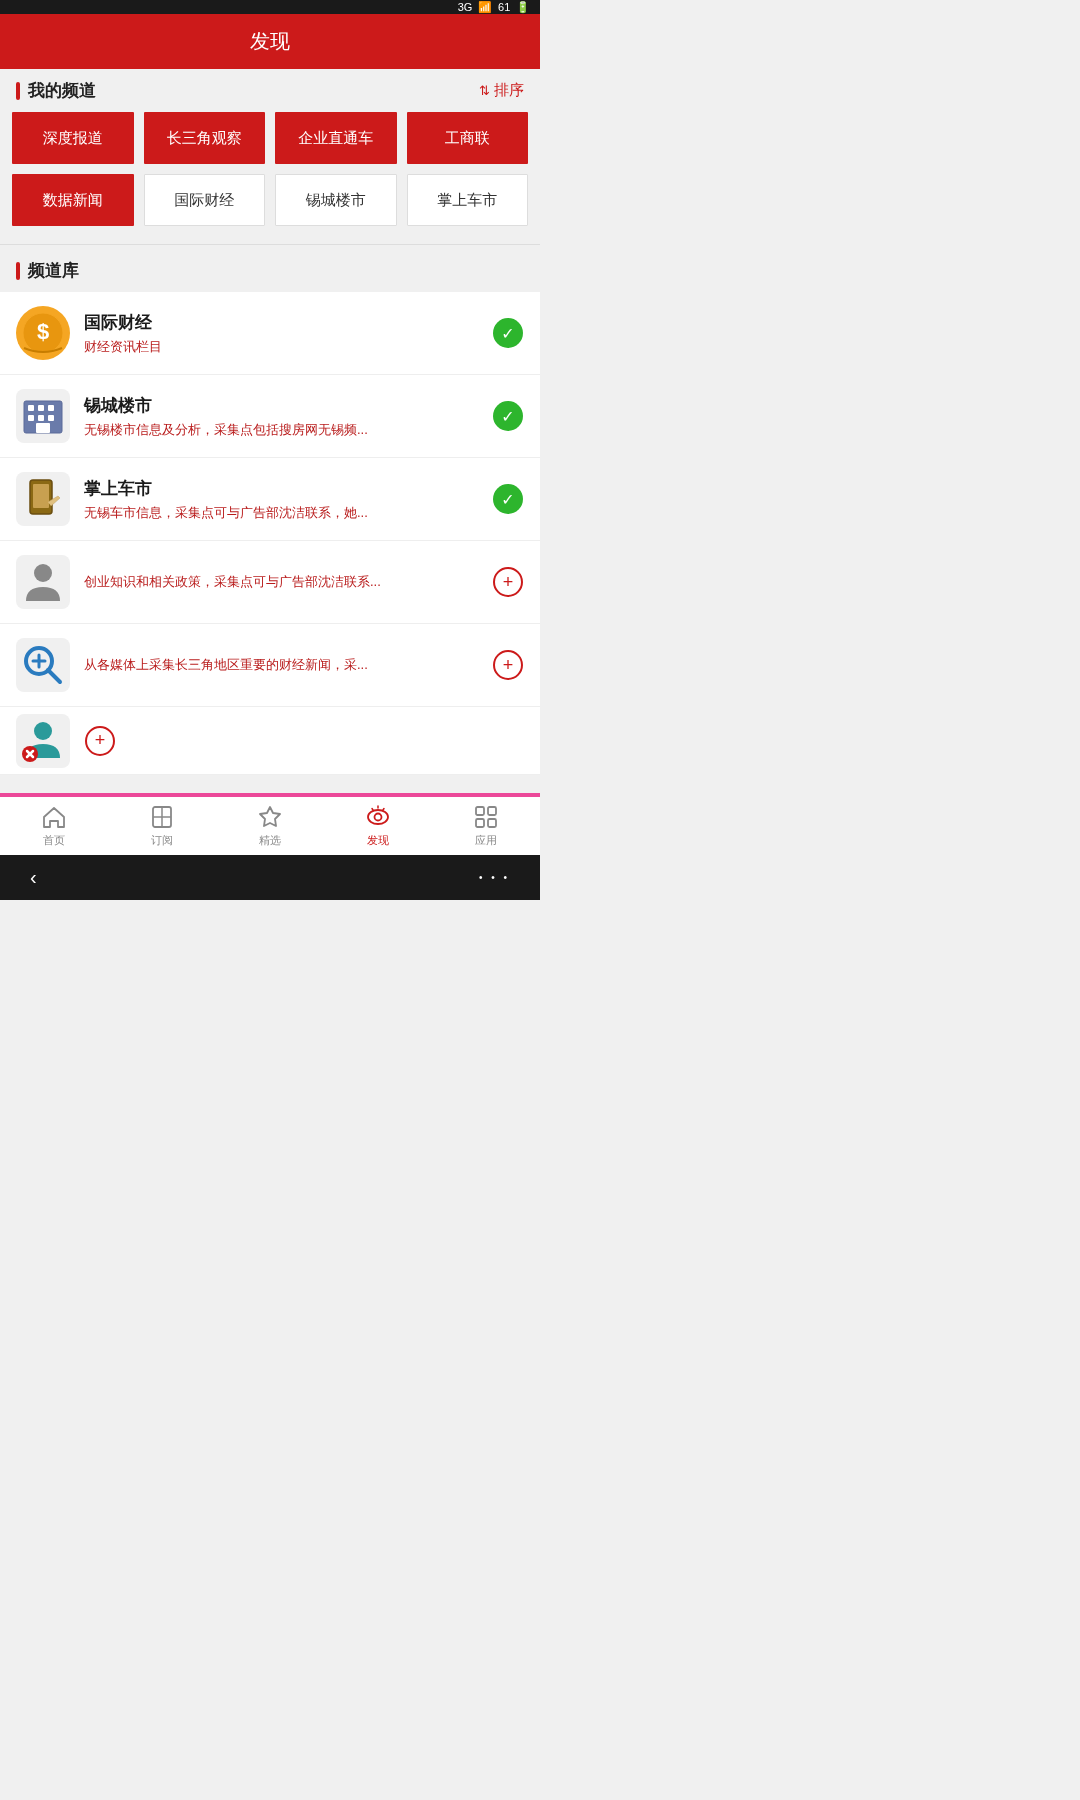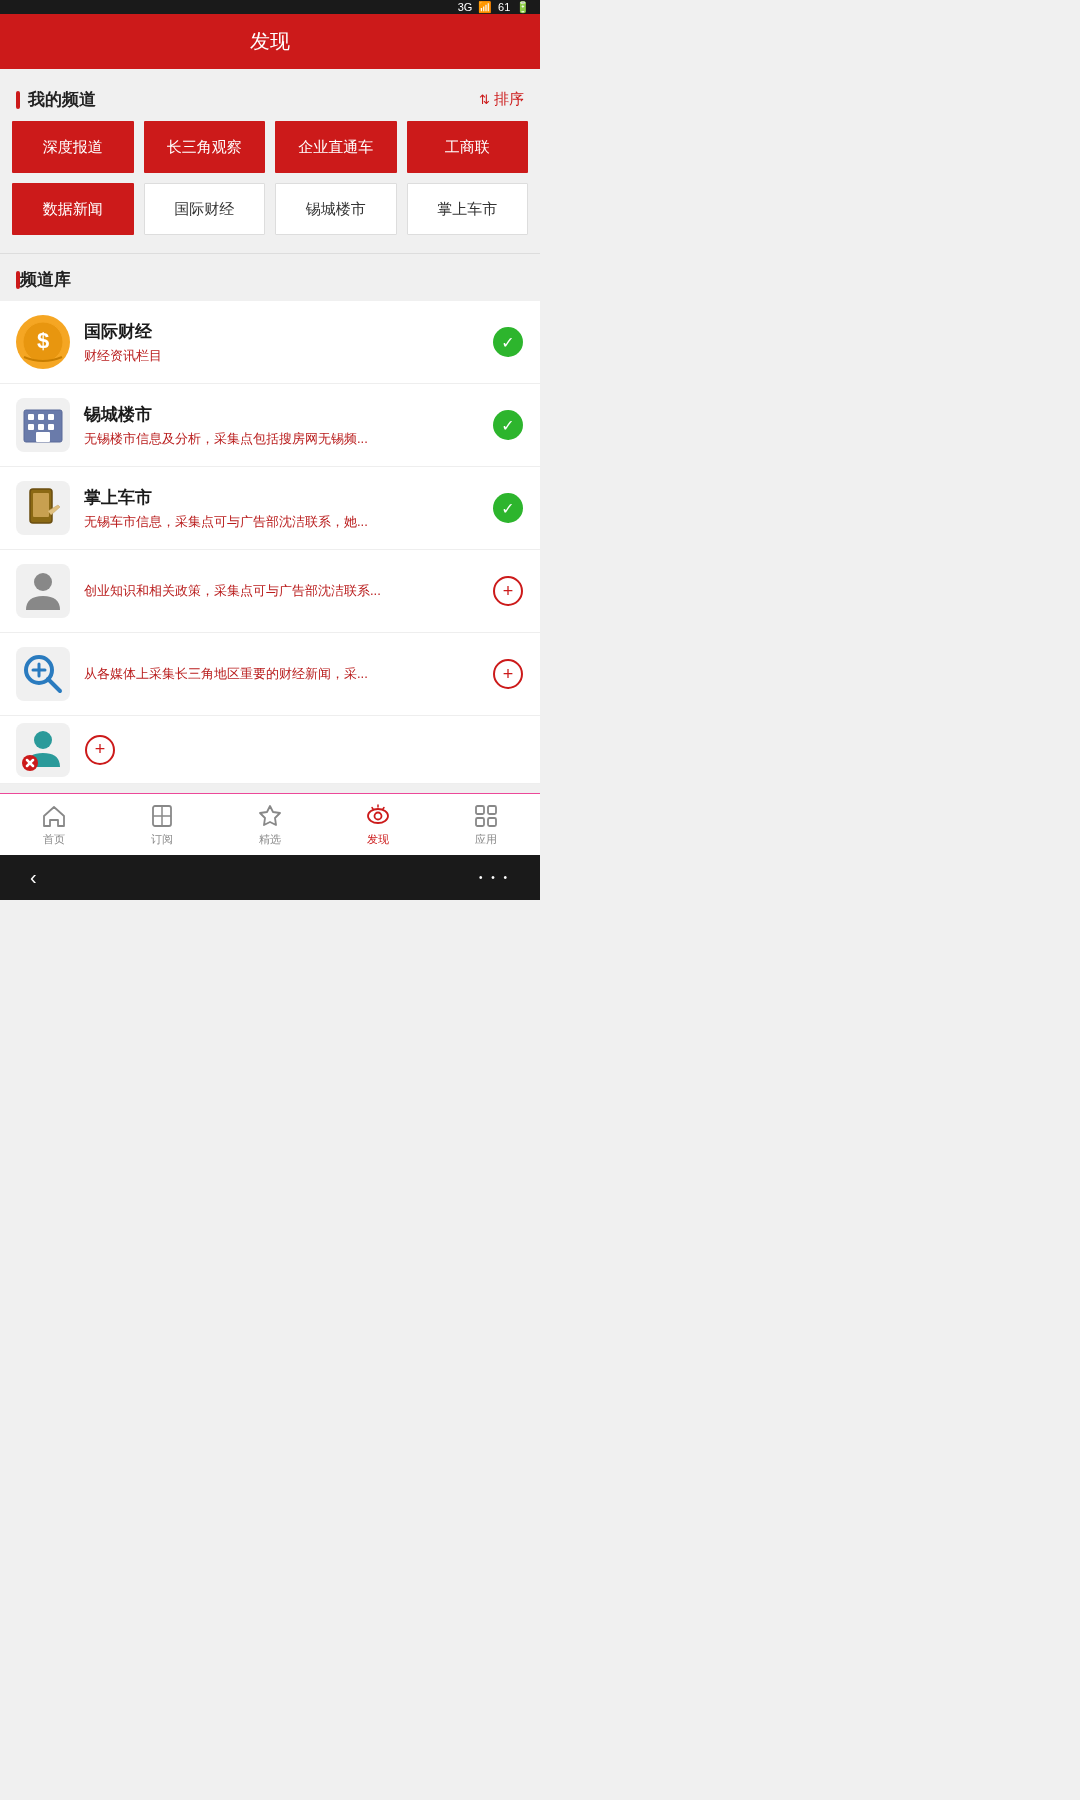--- a/index.html
+++ b/index.html
@@ -47,21 +47,21 @@
       flex: 1;
       background: #f0f0f0;
       overflow-y: auto;
     }
 
     
     .section-header {
       display: flex;
       align-items: center;
       justify-content: space-between;
-      padding: 19px 16px 10px 16px;
+      padding: 10px 16px 10px 16px;
       background: #f0f0f0;
     }
     .section-title-wrap {
       display: flex;
       align-items: center;
       gap: 8px;
     }
     .section-bar {
       width: 4px;
       height: 18px;
@@ -121,20 +121,21 @@
       margin: 6px 0 0 0;
     }
 
     
     .library-section {
       background: #f0f0f0;
     }
     .library-header {
       display: flex;
       align-items: center;
+      gap: 8px;
       padding: 14px 16px 10px 16px;
     }
 
     
     .library-item {
       display: flex;
       align-items: center;
       background: white;
       padding: 14px 16px;
       border-bottom: 1px solid #eee;
@@ -197,21 +198,21 @@
       font-size: 18px;
       font-weight: 300;
     }
 
     
     .bottom-nav {
       background: white;
       height: 62px;
       display: flex;
       align-items: center;
-      border-top: 1px solid #ec4899;
+      border-top: 4px solid #ec4899;
     }
     .nav-item {
       flex: 1;
       display: flex;
       flex-direction: column;
       align-items: center;
       justify-content: center;
       gap: 3px;
       cursor: pointer;
     }

